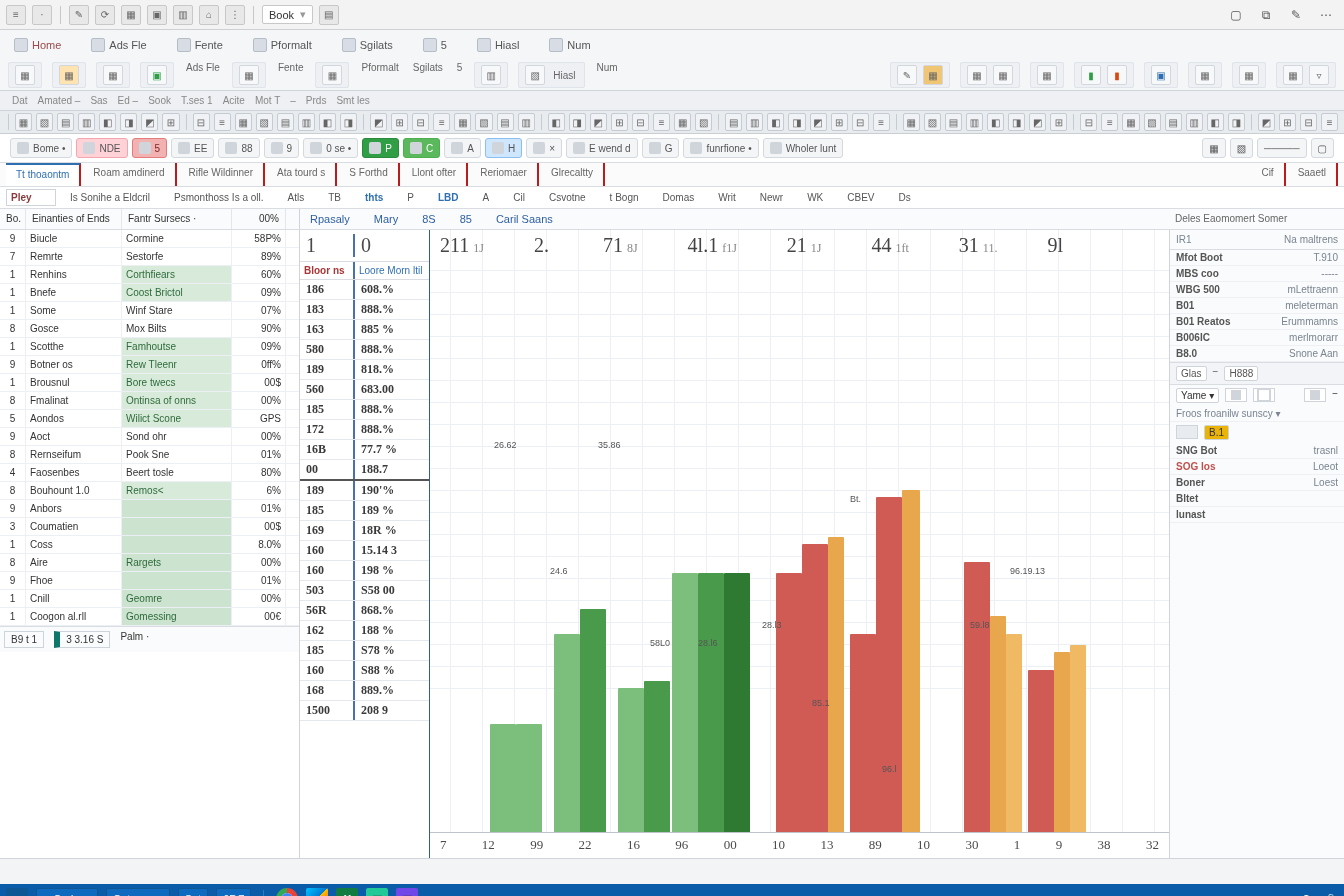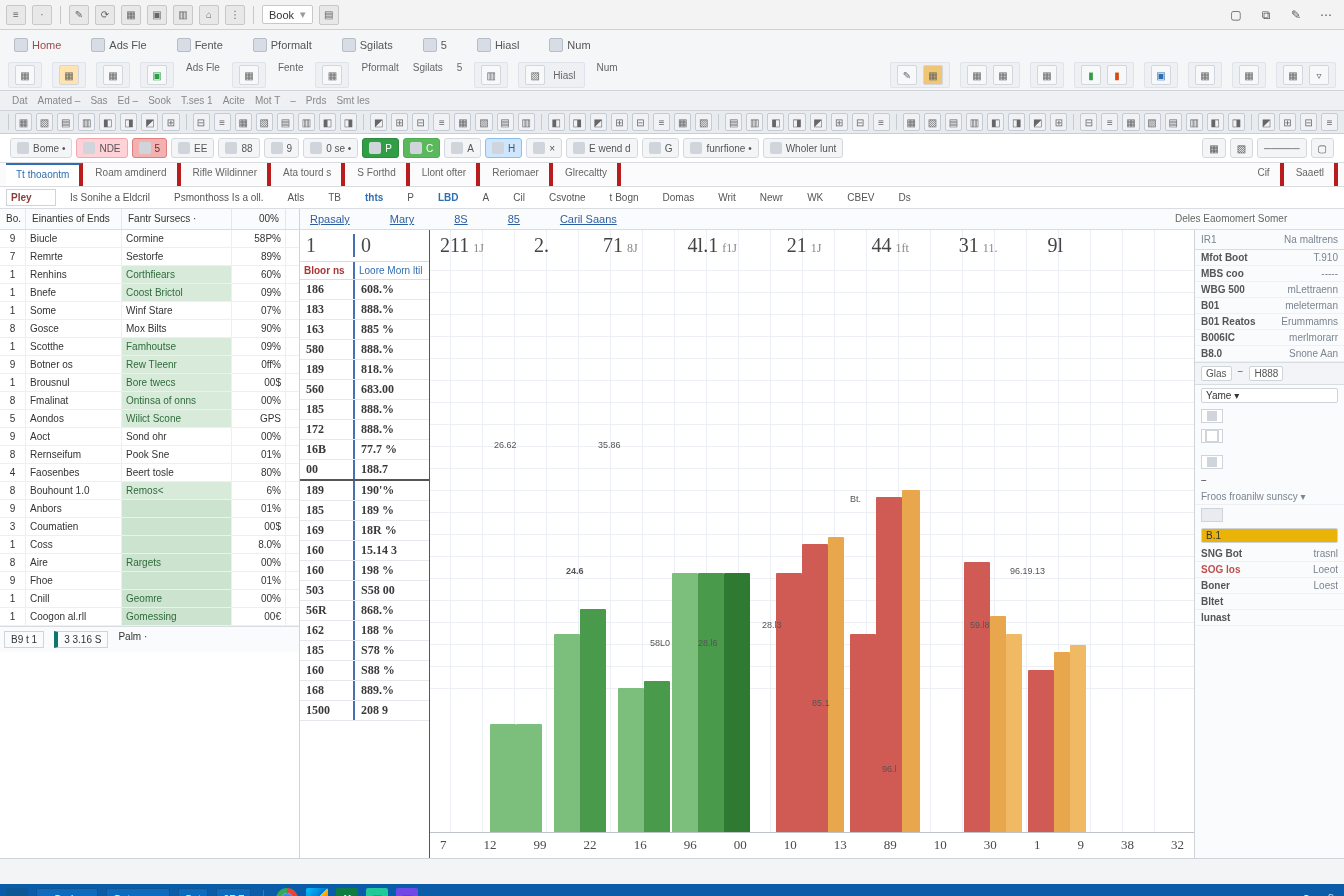--- a/index.html
+++ b/index.html
@@ -36,34 +36,34 @@
   .chip { height:20px; padding:0 6px; background:#f3f5f7; border:1px solid #d4d9df; border-radius:3px; display:flex; align-items:center; font-size:10px; color:#555; }
   .chip.accent-pink { background:#ffd2d8; border-color:#f4a6b0; }
   .chip.accent-red { background:#f2b2b2; border-color:#e07c7c; color:#7a2626;}
   .chip.accent-green { background:#2f9e44; border-color:#2b8a3e; color:#fff;}
   .chip.accent-green2 { background:#5cb85c; border-color:#4CAF50; color:#fff;}
   .chip.accent-blue { background:#cfe6ff; border-color:#8cbef0;}
   .chip .mini-ico { width:12px; height:12px; margin-right:4px; background:#d0d5dc; border-radius:2px; }
 
   
   .context-tabs { background:#fbfbfc; border-bottom:1px solid #d9dde2; display:flex; padding:0 6px; gap:2px; height:24px; }
-  .ctx-tab { padding:4px 10px; font-size:10px; color:#666; border-right:4px solid #b91c1c; }
+  .ctx-tab { padding:4px 10px; font-size:10px; color:#666; border-right:2px solid #b91c1c; }
   .ctx-tab.active { background:#fff; border-top:2px solid #2f6fb1; color:#2f6fb1; }
 
   
   .formula-bar { background:#fff; border-bottom:1px solid #d9dde2; display:flex; align-items:center; padding:2px 6px; gap:8px; font-size:10px; color:#555; }
   .namebox { width:50px; border:1px solid #cfd4db; background:#fff; padding:2px 4px; color:#8a3a3a; font-weight:bold; }
   .fbar-tab { padding:2px 6px; }
   .fbar-tab.hl { color:#2f6fb1;font-weight:bold; }
 
   
   .col-headers { display:flex; background:#fafbfc; border-bottom:1px solid #d9dde2; }
   .left-head { width:300px; display:flex; border-right:1px solid #d0d4da;}
   .left-head .cell { padding:4px 6px; font-size:10px; border-right:1px solid #e3e6ea; overflow:hidden; white-space:nowrap; }
-  .grid-head { flex:1; display:flex; gap:40px; padding:4px 10px; font-size:11px; color:#2d5fa3;text-decoration:underline; }
+  .grid-head { flex:1; display:flex; gap:24px; padding:4px 10px; font-size:11px; color:#2d5fa3; }
   .grid-head div { white-space:nowrap; }
   .right-head { width:175px; font-size:10px; color:#666; padding:4px 6px; }
 
   
   .main { display:flex; background:#fff; height: calc(100vh - 30px - 58px - 26px - 24px - 24px - 24px - 26px - 26px - 30px); min-height:520px; }
 
   
   .left-pane { width:300px; border-right:1px solid #d0d4da; overflow:auto; }
   .lc.c0 { width:26px; text-align:center;}
   .lc.c1 { width:96px;}
@@ -106,28 +106,28 @@
   .bar.g3 { background:#2f7a32; }
   .bar.r1 { background:#d05b55; }
   .bar.o1 { background:#e8a74c; }
   .bar.o2 { background:#f0b964; }
   .bar-label { position:absolute; font-size:9px; color:#555; white-space:nowrap; }
 
   .xaxis { position:absolute; bottom:0; left:0; right:0; height:26px; border-top:1px solid #bfc4cb; display:flex; padding:4px 10px; font-family:"Segoe UI Semibold"; font-size:13px; color:#4a4a4a; justify-content:space-between;}
   .xaxis div { white-space:nowrap; }
 
   
-  .right-pane { width:150px; border-left:1px solid #d0d4da; background:#fafbfc; overflow:auto; font-size:10px; }
+  .right-pane { width:175px; border-left:1px solid #d0d4da; background:#fafbfc; overflow:auto; font-size:10px; }
   .rp-top { border-bottom:1px solid #d9dde2; padding:4px 6px; display:flex; justify-content:space-between; color:#7a8591;}
   .rp-row { display:flex; justify-content:space-between; padding:2px 6px; border-bottom:1px solid #eef0f3; color:#7a8591; }
   .rp-row .l { font-weight:bold; color:#555;}
   .rp-row.red .l { color:#c0504d;}
   .rp-section { background:#f2f4f7; border-top:1px solid #d9dde2; border-bottom:1px solid #d9dde2; padding:3px 6px; display:flex; gap:6px; color:#555;}
   .rp-chip { background:#fff; border:1px solid #cfd4db; border-radius:2px; padding:1px 4px;}
-  .rp-mini { padding:3px 6px; display:flex; gap:6px;flex-direction:column; }
+  .rp-mini { padding:3px 6px; display:flex; gap:6px; }
   .rp-mini .sw { width:22px; height:14px; border:1px solid #cfd4db; background:#fff; display:flex; align-items:center; justify-content:center;}
   .rp-mini .sw .sq { width:10px; height:10px; background:#d0d5dc;}
 
   
   .statusbar { height:26px; background:#f3f4f6; border-top:1px solid #d0d4da; display:flex; align-items:center; padding:0 10px; font-size:10px; color:#666; gap:10px;}
   .taskbar { height:30px; background:#0a5ca8; display:flex; align-items:center; padding:0 6px; gap:8px; color:#fff; font-size:11px;}
   .taskbar .task-btn { height:22px; padding:0 6px; background:#0e6abf; border-radius:2px; display:flex; align-items:center; gap:4px; border:1px solid #0d5795;}
   .taskbar .start { background:#0d5795; width:22px; justify-content:center;}
   .taskbar .sep { width:1px; height:18px; background:#2c7cc4; margin:0 4px;}
   .taskbar .spacer { flex:1; }
@@ -564,21 +564,21 @@
         </div>
         <div class="lp-row">
           <div class="lc c0">1</div>
           <div class="lc c1">Coogon al.rll</div>
           <div class="lc c2 green-dark">Gomessing</div>
           <div class="lc c3">00€</div>
         </div>
       </div>
     <div class="lp-footer">
       <div class="ibox">B9 t 1</div>
-      <div class="ibox" style="border-left:4px solid #0f766e">3 3.16 S</div>
+      <div class="ibox" style="border-left:6px solid #0f766e">3 3.16 S</div>
       <div>Palm ·</div>
     </div>
   </div>
 
   <div class="center-pane">
 
     <div class="numcol">
       <div class="bighead">
         <div class="b1">1</div>
         <div class="b2">0</div>
@@ -775,21 +775,21 @@
           <div class="bar r1" style="left: 400px; width: 26px; height: 198px;"></div>
           <div class="bar r1" style="left: 426px; width: 26px; height: 334.8px;"></div>
           <div class="bar o1" style="left: 452px; width: 18px; height: 342px;"></div>
           <div class="bar r1" style="left: 514px; width: 26px; height: 270px;"></div>
           <div class="bar o1" style="left: 540px; width: 16px; height: 216px;"></div>
           <div class="bar o2" style="left: 556px; width: 16px; height: 198px;"></div>
           <div class="bar r1" style="left: 578px; width: 26px; height: 162px;"></div>
           <div class="bar o1" style="left: 604px; width: 16px; height: 180px;"></div>
           <div class="bar o2" style="left: 620px; width: 16px; height: 187.2px;"></div>
           <div class="bar-label" style="left: 44px; bottom: 382px;">26.62</div>
-          <div class="bar-label" style="left: 116px; bottom: 256px; font-weight: bold;">24.6</div>
+          <div class="bar-label" style="left: 100px; bottom: 256px;">24.6</div>
           <div class="bar-label" style="left: 148px; bottom: 382px;">35.86</div>
           <div class="bar-label" style="left: 200px; bottom: 184px;">58L0</div>
           <div class="bar-label" style="left: 248px; bottom: 184px;">28.l6</div>
           <div class="bar-label" style="left: 312px; bottom: 202px;">28.l3</div>
           <div class="bar-label" style="left: 362px; bottom: 124px;">85.1</div>
           <div class="bar-label" style="left: 400px; bottom: 328px;">Bt.</div>
           <div class="bar-label" style="left: 432px; bottom: 58px;">96.l</div>
           <div class="bar-label" style="left: 520px; bottom: 202px;">59.l8</div>
           <div class="bar-label" style="left: 560px; bottom: 256px;">96.19.13</div>
         </div>

